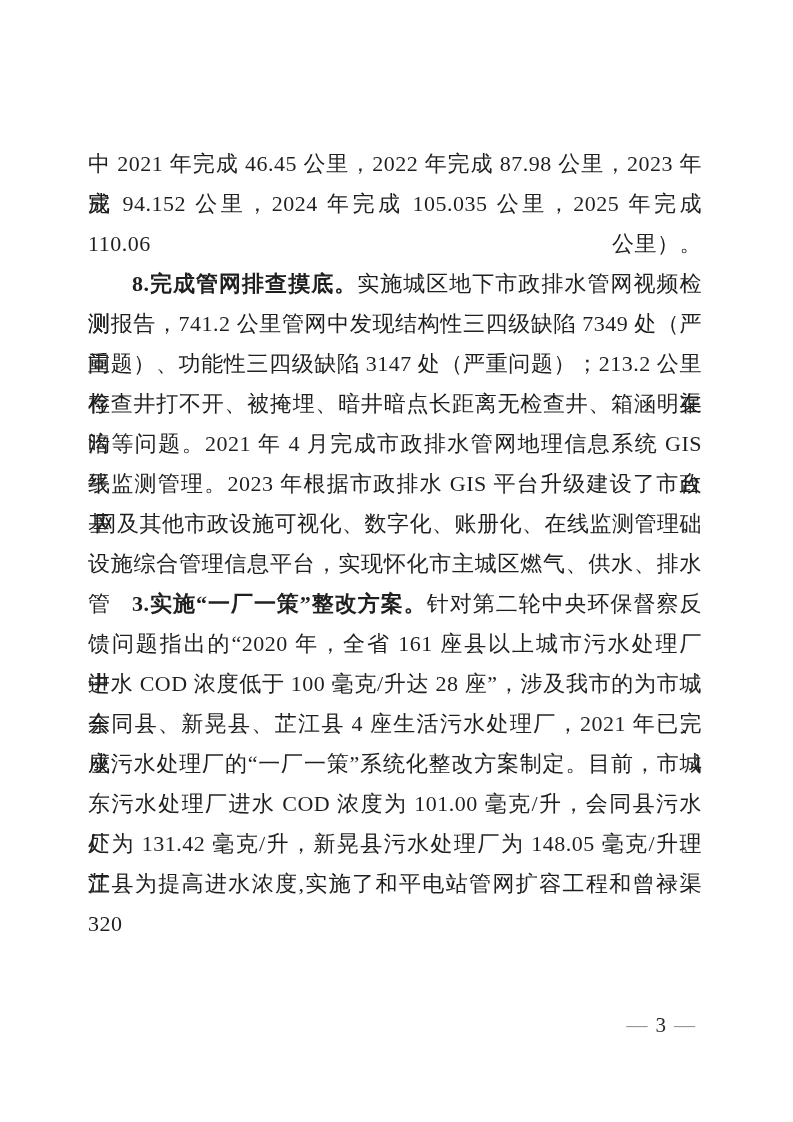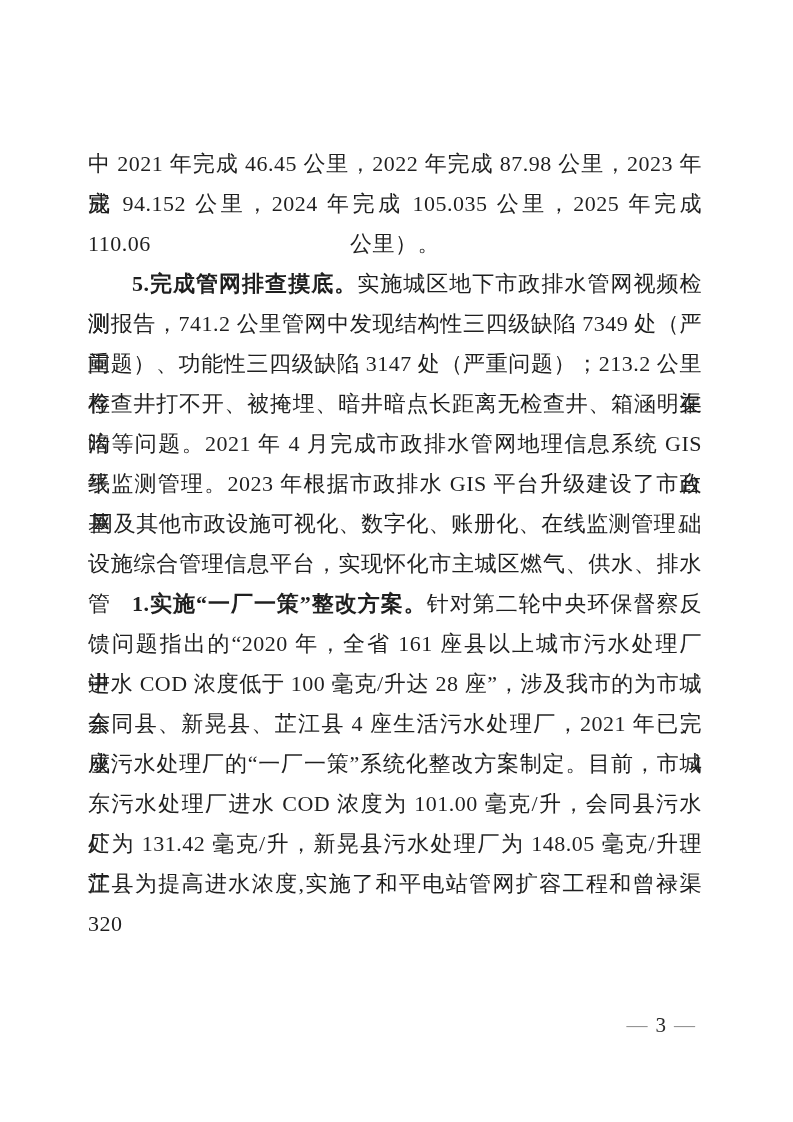--- a/index.html
+++ b/index.html
@@ -25,21 +25,21 @@
     left: 88px;
     right: 91px;
     top: 144px;
   }
   .line {
     font-size: 22px;
     line-height: 40px;
     height: 40px;
     white-space: nowrap;
     letter-spacing: 0.5px;
-    text-align: center;
+    text-align: right;
   }
   .line.justify {
     white-space: normal;
     text-align: justify;
     text-align-last: justify;
     text-justify: inter-character;
   }
   .line.indent {
     text-indent: 2em;
   }
@@ -65,29 +65,29 @@
 </style>
 </head>
 <body>
 
 <div class="page">
 
   <div class="doc">
       <div class="line justify"><span class="seg">中 2021 年完成 46.45 公里，2022 年完成 87.98 公里，2023 年完</span></div>
       <div class="line justify"><span class="seg">成 94.152 公里，2024 年完成 105.035 公里，2025 年完成 110.06</span></div>
       <div class="line"><span class="seg">公里）。</span></div>
-      <div class="line justify indent"><span class="seg-bold">5.完成管网排查摸底。</span><span class="seg">实施城区地下市政排水管网视频检测</span></div>
+      <div class="line justify indent"><span class="seg-bold">8.完成管网排查摸底。</span><span class="seg">实施城区地下市政排水管网视频检测</span></div>
       <div class="line justify"><span class="seg">测报告，741.2 公里管网中发现结构性三四级缺陷 7349 处（严重</span></div>
       <div class="line justify"><span class="seg">问题）、功能性三四级缺陷 3147 处（严重问题）；213.2 公里存在</span></div>
       <div class="line justify"><span class="seg">检查井打不开、被掩埋、暗井暗点长距离无检查井、箱涵明渠暗</span></div>
       <div class="line justify"><span class="seg">沟等问题。2021 年 4 月完成市政排水管网地理信息系统 GIS 平台</span></div>
       <div class="line justify"><span class="seg">线监测管理。2023 年根据市政排水 GIS 平台升级建设了市政基础</span></div>
       <div class="line"><span class="seg">网及其他市政设施可视化、数字化、账册化、在线监测管理。</span></div>
       <div class="line justify"><span class="seg">设施综合管理信息平台，实现怀化市主城区燃气、供水、排水管</span></div>
-      <div class="line justify indent"><span class="seg-bold">1.实施“一厂一策”整改方案。</span><span class="seg">针对第二轮中央环保督察反</span></div>
+      <div class="line justify indent"><span class="seg-bold">3.实施“一厂一策”整改方案。</span><span class="seg">针对第二轮中央环保督察反</span></div>
       <div class="line justify"><span class="seg">馈问题指出的“2020 年，全省 161 座县以上城市污水处理厂中，</span></div>
       <div class="line justify"><span class="seg">进水 COD 浓度低于 100 毫克/升达 28 座”，涉及我市的为市城东、</span></div>
       <div class="line justify"><span class="seg">会同县、新晃县、芷江县 4 座生活污水处理厂，2021 年已完成 4</span></div>
       <div class="line justify"><span class="seg">座污水处理厂的“一厂一策”系统化整改方案制定。目前，市城</span></div>
       <div class="line justify"><span class="seg">东污水处理厂进水 COD 浓度为 101.00 毫克/升，会同县污水处理</span></div>
       <div class="line justify"><span class="seg">厂为 131.42 毫克/升，新晃县污水处理厂为 148.05 毫克/升。芷</span></div>
       <div class="line justify"><span class="seg">江县为提高进水浓度,实施了和平电站管网扩容工程和曾禄渠 320</span></div>
     </div>
 
   <div class="pagenum">

